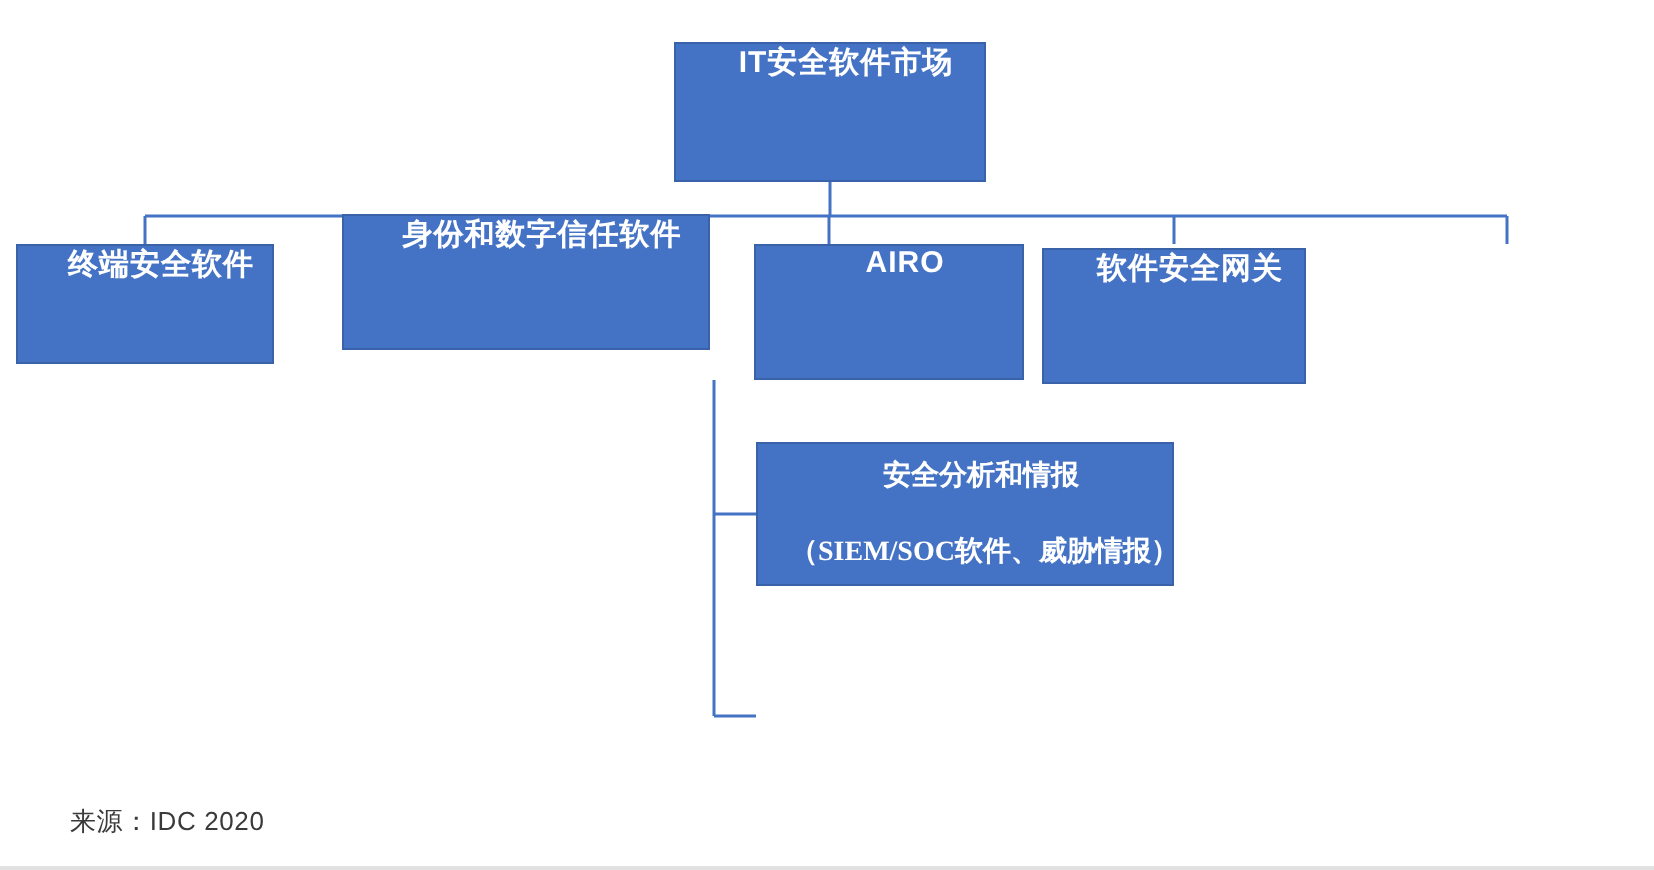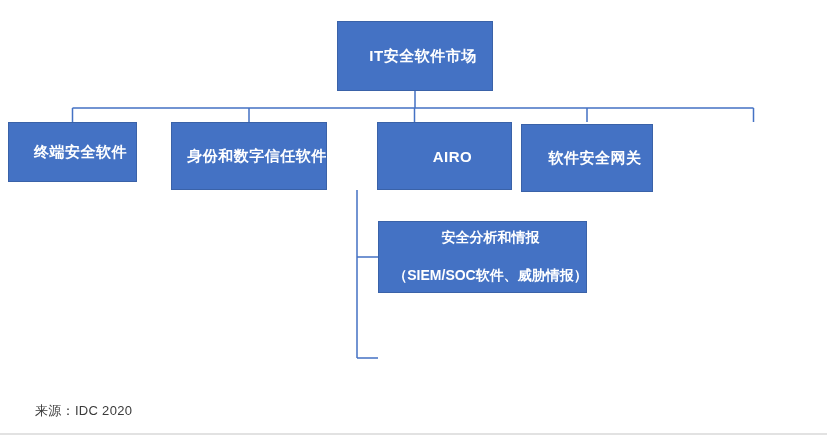--- a/index.html
+++ b/index.html
@@ -27,32 +27,32 @@
     fill: none;
   }
   .node {
     position: absolute;
     background: var(--box-fill, #4472C4);
     border: 1px solid var(--box-border, #3A62A8);
     box-sizing: border-box;
     color: var(--box-text, #FFFFFF);
     font-weight: bold;
     display: flex;
-    align-items: center;
     justify-content: center;
     text-align: center;
     font-size: 15px;
     letter-spacing: 0.5px;
     padding-left: 16px;
   }
   .node.sub {
     flex-direction: column;
     row-gap: 20px;
     font-size: 14px;
     letter-spacing: 0;
+    font-family: Liberation Serif, serif;
   }
   .node .line {
     display: block;
     white-space: nowrap;
   }
   .source {
     position: absolute;
     left: 18px;
     top: 402px;
     font-size: 13px;
@@ -88,21 +88,21 @@
   </svg>
 
   <div class="node root" style="left:337px; top:21px; width:156px; height:70px;">
     <span class="line">IT安全软件市场</span>
   </div>
 
   <div class="node" style="left:8px; top:122px; width:129px; height:60px;">
     <span class="line">终端安全软件</span>
   </div>
 
-  <div class="node" style="left:171px; top:122px; width:156px; height:68px;">
+  <div class="node" style="left:171px; top:107px; width:184px; height:68px;">
     <span class="line">身份和数字信任软件</span>
   </div>
 
   <div class="node" style="left:347px; top:122px; width:135px; height:68px;margin-left:30px;">
     <span class="line">AIRO</span>
   </div>
 
   <div class="node" style="left:521px; top:124px; width:132px; height:68px;">
     <span class="line">软件安全网关</span>
   </div>

